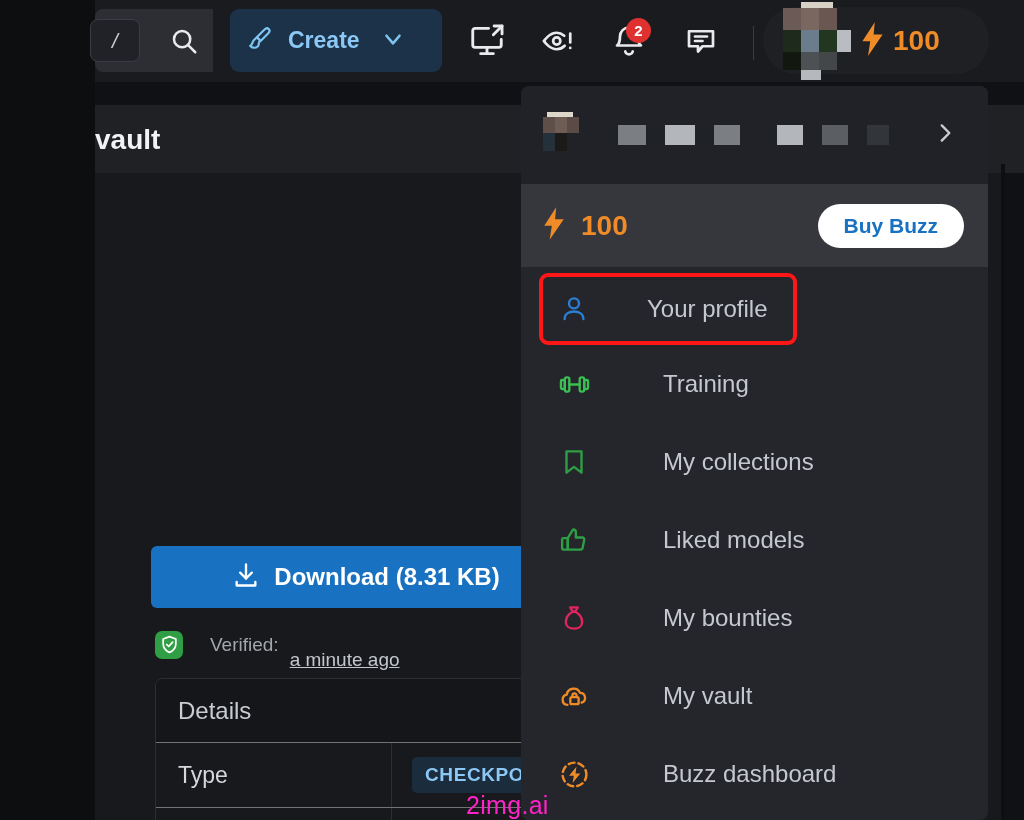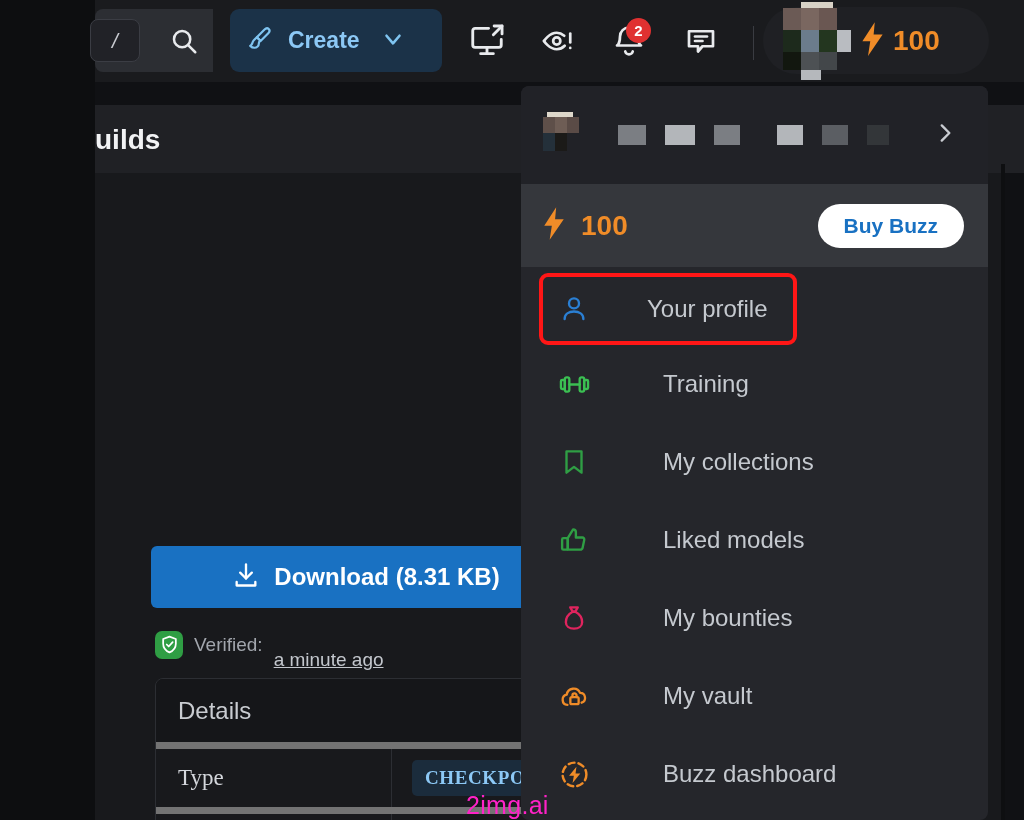--- a/index.html
+++ b/index.html
@@ -115,37 +115,37 @@
     color: #ffffff; font-size: 24px; font-weight: bold; white-space: nowrap;
   }
   .verified-row {
     position: absolute; left: 60px; top: 445px;
     display: flex; align-items: center; gap: 11px;
   }
   .verified-shield {
     width: 28px; height: 28px; border-radius: 7px; background: #2f9e44;
     display: flex; align-items: center; justify-content: center;
   }
-  .verified-text { color: #a2a6ad; font-size: 19px; }
+  .verified-text { color: #a2a6ad; font-size: 19px; margin-left: 16px; }
   .verified-link {
     color: #c3c7cd; font-size: 19px; text-decoration: underline; margin-top: 31px;
   }
 
   
   .details-card {
     position: absolute; left: 60px; top: 505px; width: 430px; height: 233px;
     border: 1px solid #2c2e33; border-radius: 8px 8px 0 0;
     overflow: hidden;
   }
   .details-head {
     height: 63px; background: #151619;
     display: flex; align-items: center; padding-left: 22px;
     color: #c9ccd1; font-size: 24px;
   }
-  .details-row { display: flex; border-top: 7px solid #737373; height: 65px; font-family: Liberation Serif, serif; }
+  .details-row { display: flex; border-top: 1px solid #737373; height: 65px; }
   .details-key {
     width: 236px; display: flex; align-items: center; padding-left: 22px;
     color: #d4d7dc; font-size: 23px;
     border-right: 1px solid #2c2e33;
   }
   .details-val {
     flex: 1; display: flex; align-items: center; padding-left: 20px;
   }
   .chip-checkpoint {
     background: #1b2c3c; color: #8cc8f5;
@@ -299,21 +299,21 @@
         <svg width="27" height="34" viewBox="0 0 24 30">
             <polygon points="14,0 3,17 10,17 8,30 21,11 13,11" fill="#f08c28"></polygon>
           </svg>
       </span>
       <span class="buzz-amount">100</span>
     </div>
   </div>
 
   <div class="page-body">
     <div class="page-title-bar">
-      <span class="page-title">uilds</span>
+      <span class="page-title">vault</span>
     </div>
 
     <div class="content-panel">
 
       <div class="download-btn">
         <span>
           <svg width="28" height="28" viewBox="0 0 24 24" fill="none" stroke="#ffffff" stroke-width="2" stroke-linecap="round" stroke-linejoin="round">
             <line x1="12" y1="3" x2="12" y2="15"></line>
               <polyline points="7 10 12 15 17 10"></polyline>
             <polyline points="4 18 4 21 20 21 20 18"></polyline>

